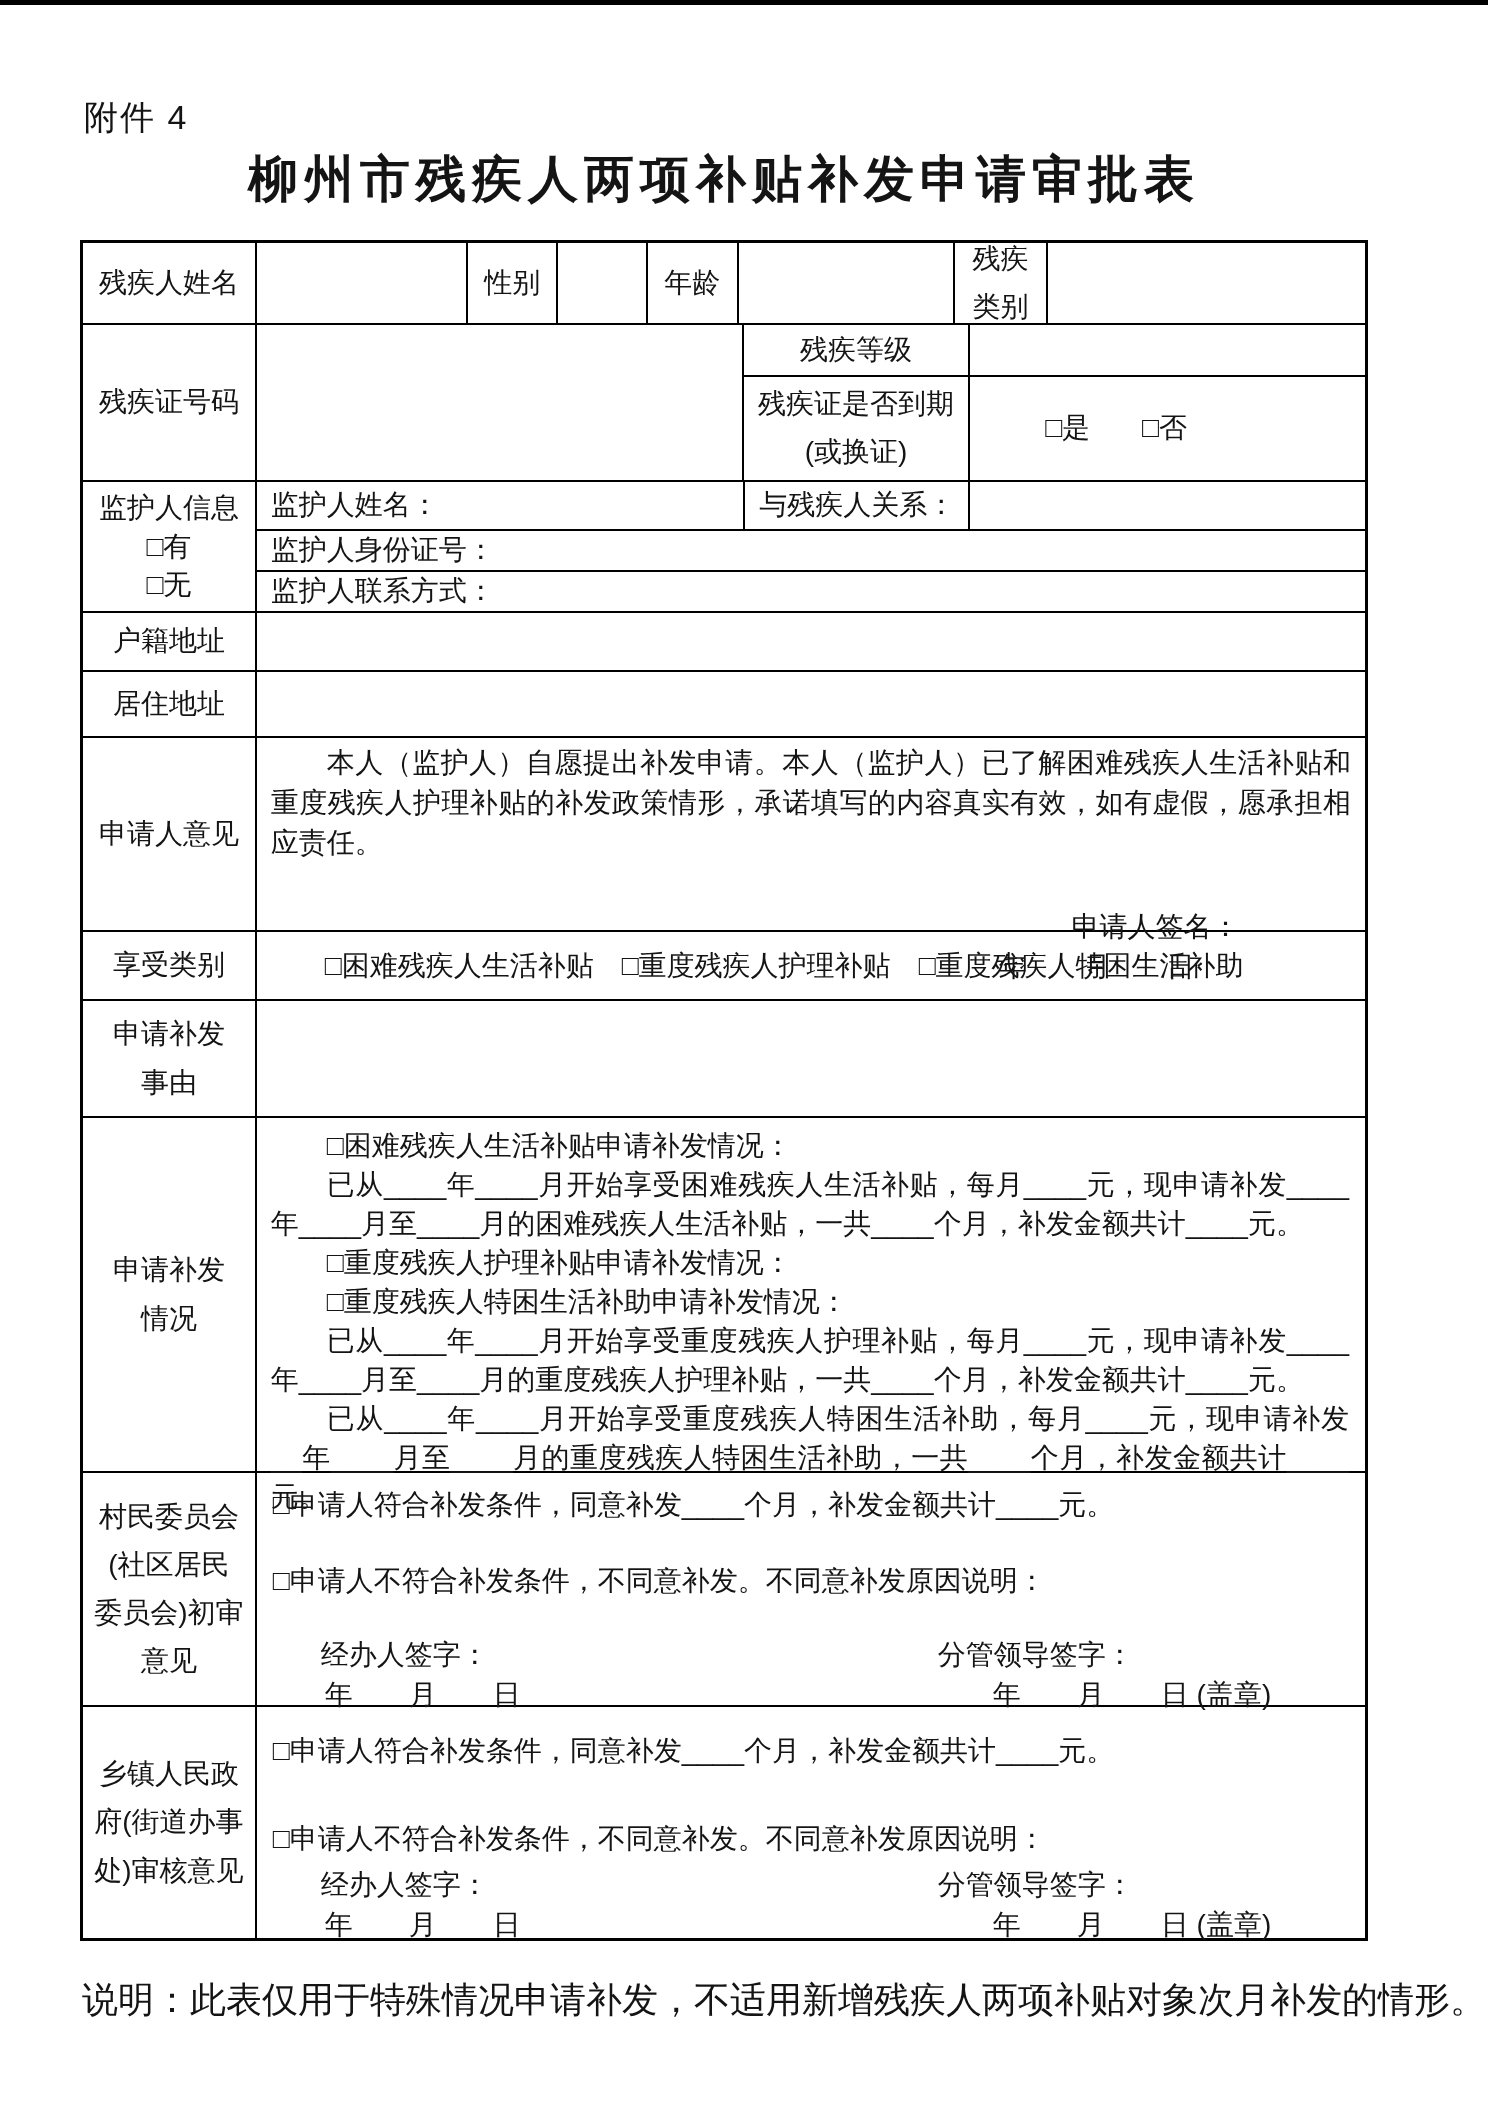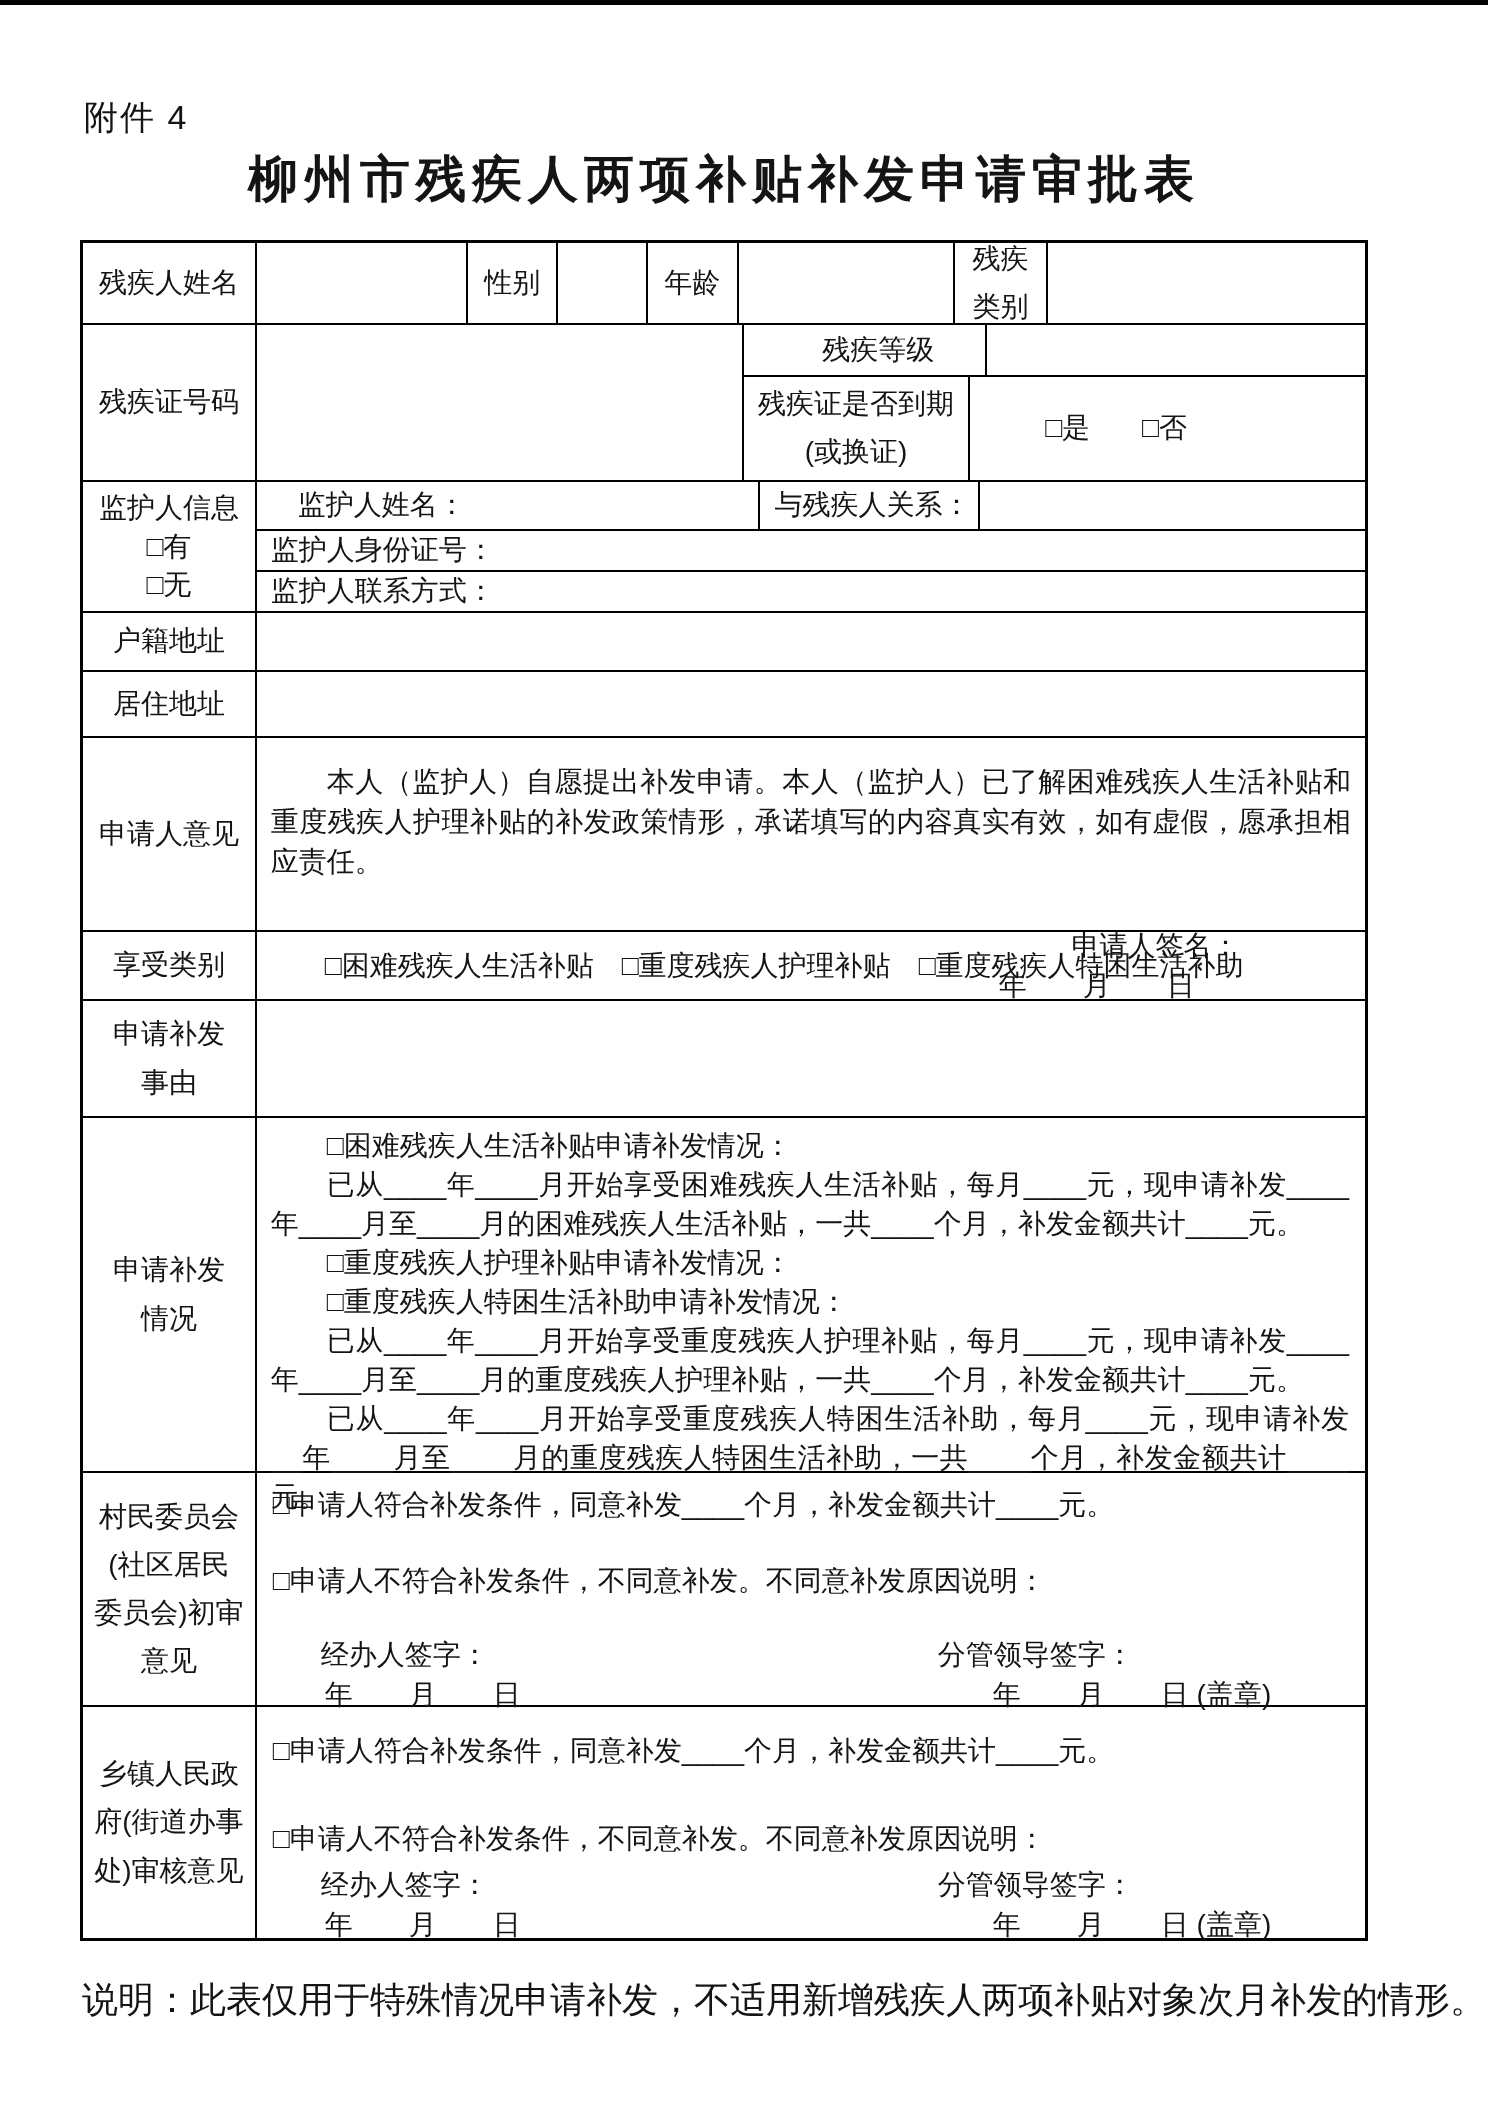--- a/index.html
+++ b/index.html
@@ -17,28 +17,28 @@
   .cell{border-left:2px solid #000;position:relative;box-sizing:border-box;min-width:0;}
   .row>.cell:first-child{border-left:none;}
   .grow{flex:1;}
   .ctext{display:flex;align-items:center;justify-content:center;text-align:center;
          white-space:pre-line;line-height:1.72;}
   .lab{width:13.4%;}
   .glab{width:13.4%;display:flex;flex-direction:column;align-items:center;
         justify-content:space-evenly;text-align:center;padding:6px 0;}
   .sub{display:flex;flex-direction:column;}
   .srow{display:flex;flex:1;border-top:2px solid #000;box-sizing:border-box;min-height:0;}
-  .srow:first-child{border-top:none;padding-left:27px;}
+  .srow:first-child{border-top:none;}
   .scell{border-left:2px solid #000;box-sizing:border-box;min-width:0;position:relative;}
   .srow>.scell:first-child{border-left:none;}
   .lpad{display:flex;align-items:center;padding-left:14px;white-space:pre;}
   .yn{display:flex;align-items:center;padding-left:75px;gap:52px;}
   .cb{white-space:nowrap;}
 
-  .opcell{padding:24px 14px 0;}
+  .opcell{padding:5px 14px 0;}
   .stmt{margin:0;text-indent:2em;line-height:40px;text-align:justify;}
   .ol{height:40px;line-height:40px;white-space:pre;}
   .ol1{padding-left:689px;margin-top:44px;text-align:center;}
   .ol2{padding-left:728px;}
 
   .optrow{display:flex;align-items:center;padding-left:68px;gap:28px;}
 
   .detcell{padding:8px 16px 0 14px;line-height:39px;}
   .detcell p{margin:0;text-indent:2em;text-align:justify;}
 

